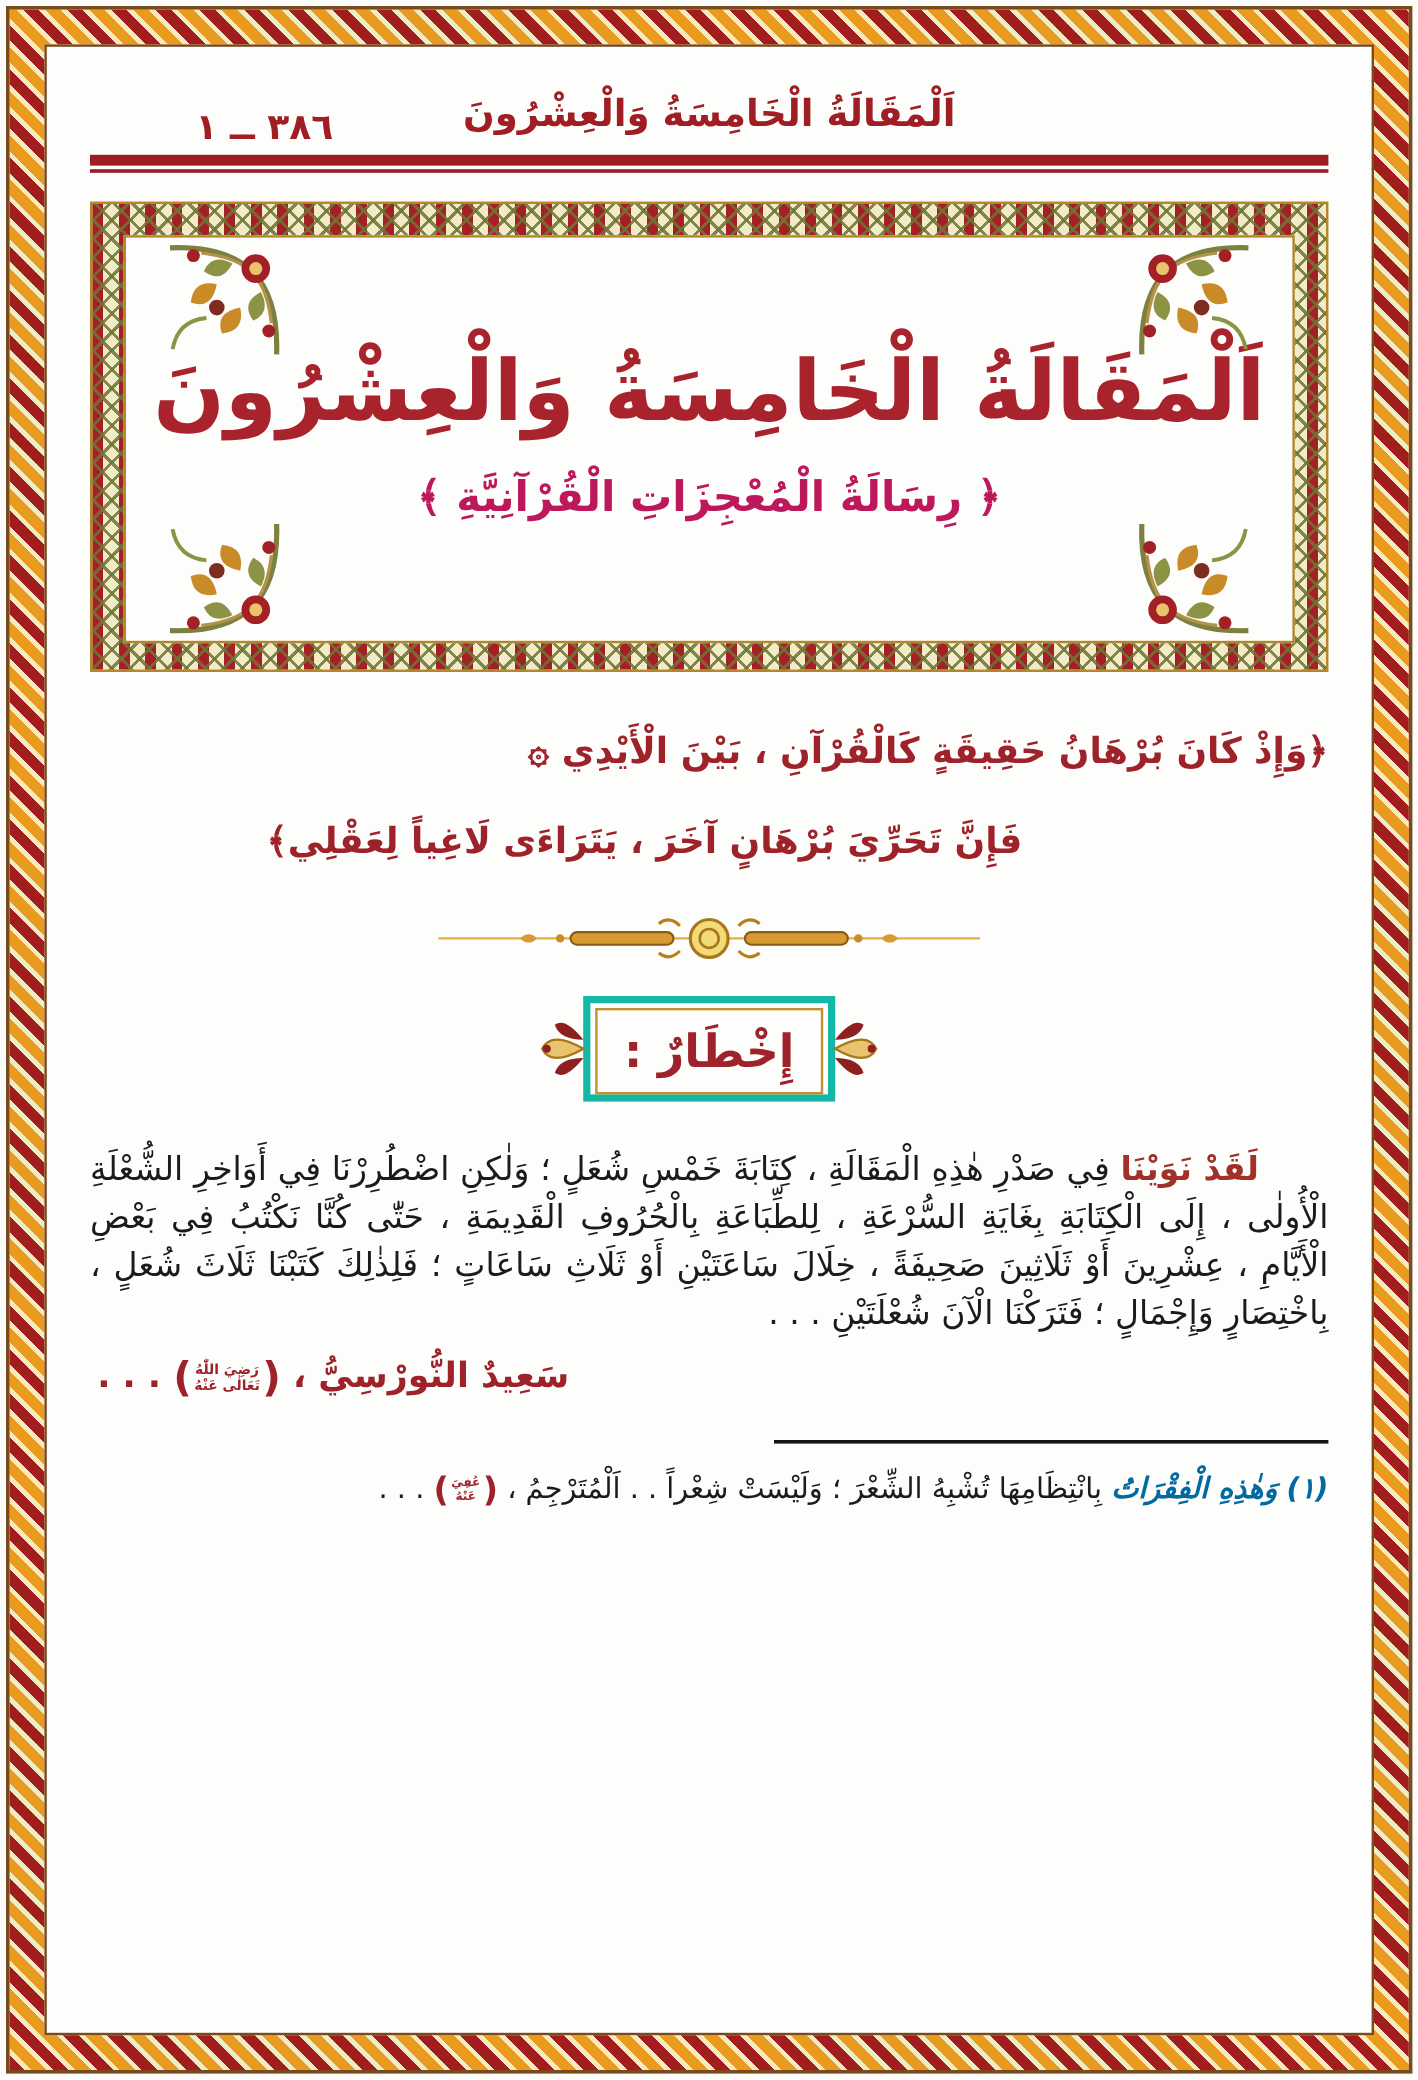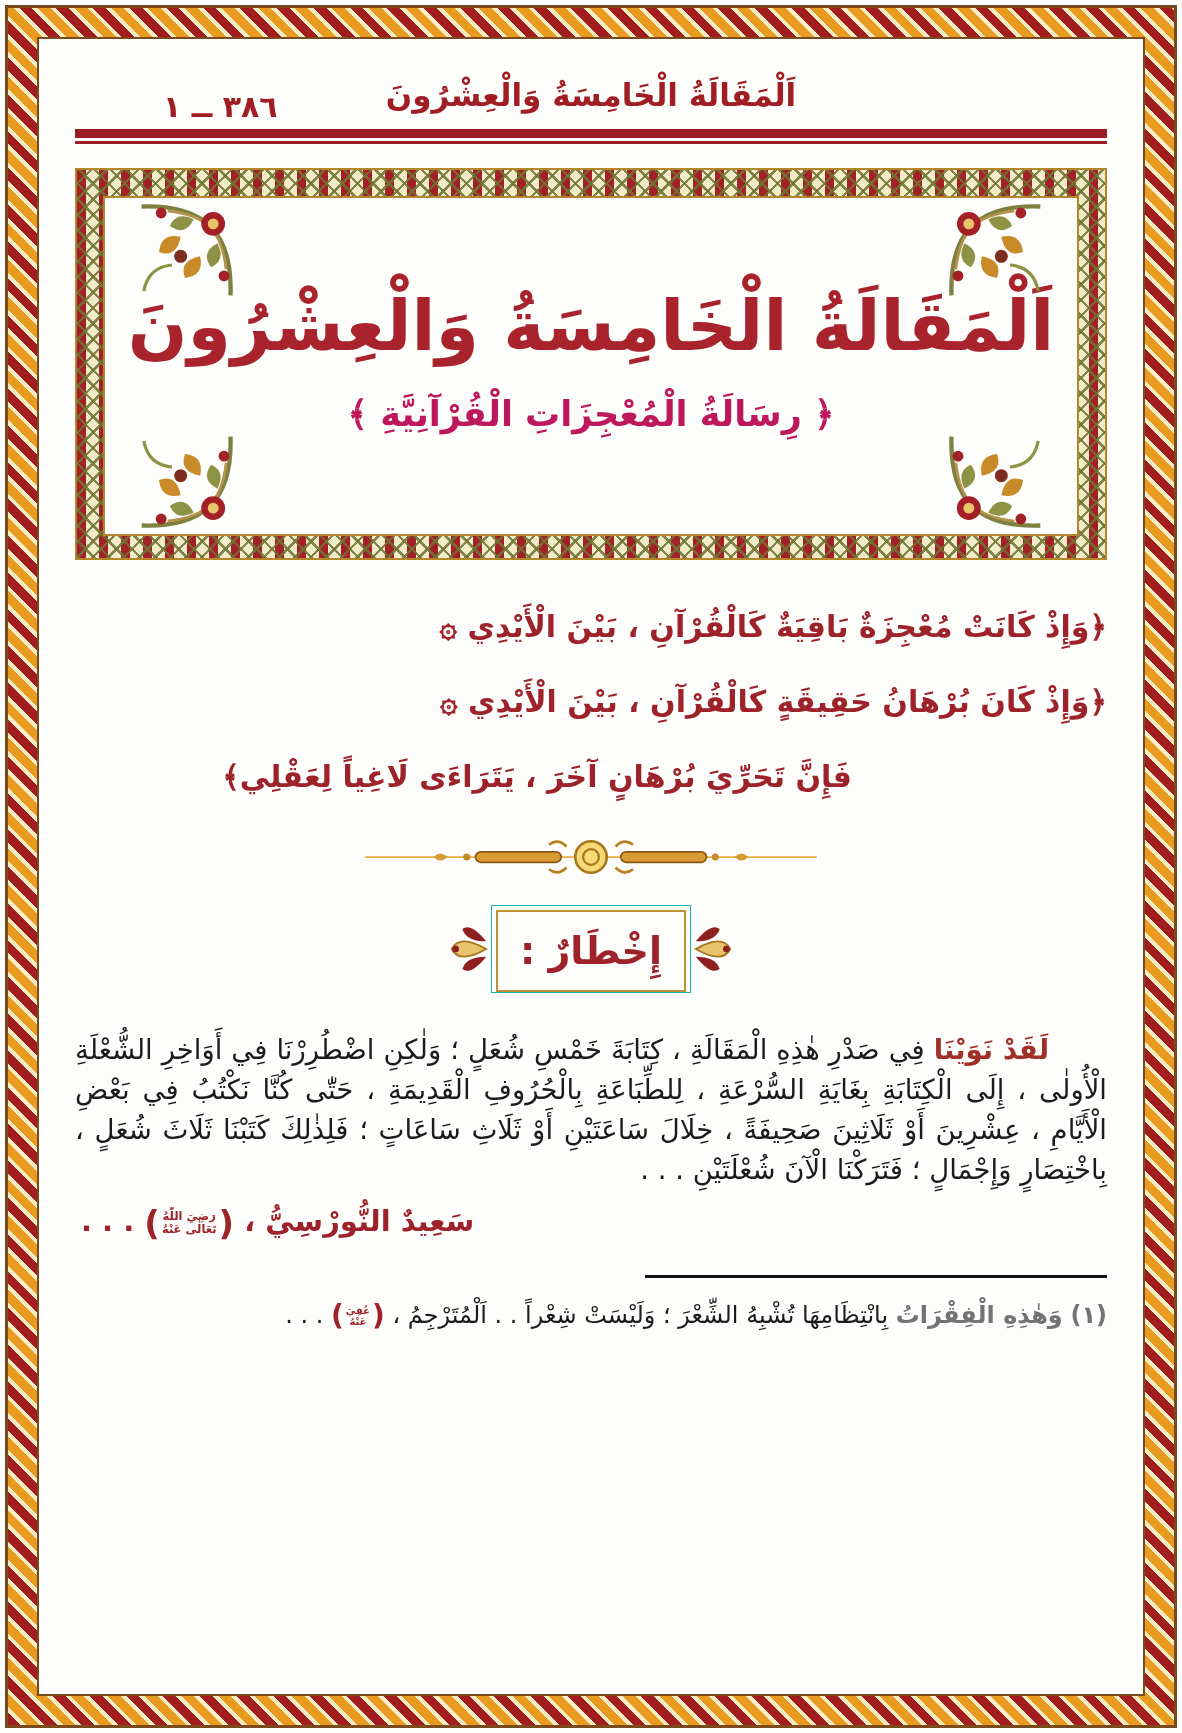--- a/index.html
+++ b/index.html
@@ -65,21 +65,21 @@
   .poem-line{line-height:46px;margin-bottom:29px;white-space:nowrap;}
   .poem-line.indent{padding-right:255px;}
   .poem .ref{font-size:20px;vertical-align:super;margin-right:10px;color:#9d222a;}
   
   .divider{margin-top:26px;text-align:center;height:56px;}
   .divider svg{vertical-align:top;}
   
   .notice-wrap{margin-top:20px;display:flex;justify-content:center;}
   .notice{
     position:relative;min-width:172px;height:88px;box-sizing:border-box;
-    border:1px solid #14b8a6;padding:4px;background:#fdfdfb;
+    border:6px solid #14b8a6;padding:4px;background:#fdfdfb;
   }
   .notice-inner{
     height:100%;border:2px solid #bf8f33;display:flex;align-items:center;justify-content:center;
     padding:0 22px;
   }
   .notice-label{font-size:38px;font-weight:bold;color:#9d222a;white-space:nowrap;}
   .notice-orn{position:absolute;top:50%;width:42px;height:72px;margin-top:-36px;}
   .notice-orn.right{right:-44px;transform:scaleX(-1);}
   .notice-orn.left{left:-44px;}
   
@@ -96,21 +96,21 @@
     display:inline-block;vertical-align:middle;font-size:11.5px;line-height:1.15;
     text-align:center;font-weight:bold;margin:0 2px;
   }
   .seal span{display:block;}
   .seal-paren{font-size:34px;vertical-align:middle;font-weight:bold;}
   
   .footnote-rule{margin-top:28px;width:462px;height:3px;background:#141414;}
   .footnote{
     margin-top:16px;font-size:24px;line-height:42px;color:#1b1b1b;white-space:nowrap;
   }
-  .footnote .marker,.footnote .lead{color:#737373;font-weight:bold;}
+  .footnote .marker,.footnote .lead{color:#0369a1;font-weight:bold;font-style:italic;}
   .footnote .seal{color:#9d222a;font-size:10px;}
   .footnote .seal-paren{font-size:28px;color:#9d222a;}
   .signature .seal{color:#9d222a;}
 </style>
 </head>
 <body>
 
 <svg width="0" height="0" style="position:absolute">
   <defs>
     <g id="corner-flourish">
@@ -165,23 +165,20 @@
         <svg class="corner br" viewBox="0 0 120 120">
             <use href="#corner-flourish"></use>
           </svg>
         <div class="main-title">اَلْمَقَالَةُ الْخَامِسَةُ وَالْعِشْرُونَ</div>
         <div class="subtitle">﴿ رِسَالَةُ الْمُعْجِزَاتِ الْقُرْآنِيَّةِ ﴾</div>
       </div>
     </div>
 
     <div class="poem">
       <div class="poem-line">
-        <span>﴿وَإِذْ كَانَتْ مُعْجِزَةٌ بَاقِيَةٌ كَالْقُرْآنِ ، بَيْنَ الْأَيْدِي ۞</span>
-      </div>
-      <div class="poem-line">
         <span>﴿وَإِذْ كَانَ بُرْهَانُ حَقِيقَةٍ كَالْقُرْآنِ ، بَيْنَ الْأَيْدِي ۞</span>
       </div>
       <div class="poem-line indent">
         <span>فَإِنَّ تَحَرِّيَ بُرْهَانٍ آخَرَ ، يَتَرَاءَى لَاغِياً لِعَقْلِي﴾</span>
       </div>
     </div>
 
     <div class="divider">
       <svg width="520" height="56" viewBox="0 0 520 64">
         <line x1="2" y1="32" x2="518" y2="32" stroke="#e6ae45" stroke-width="2"></line>

